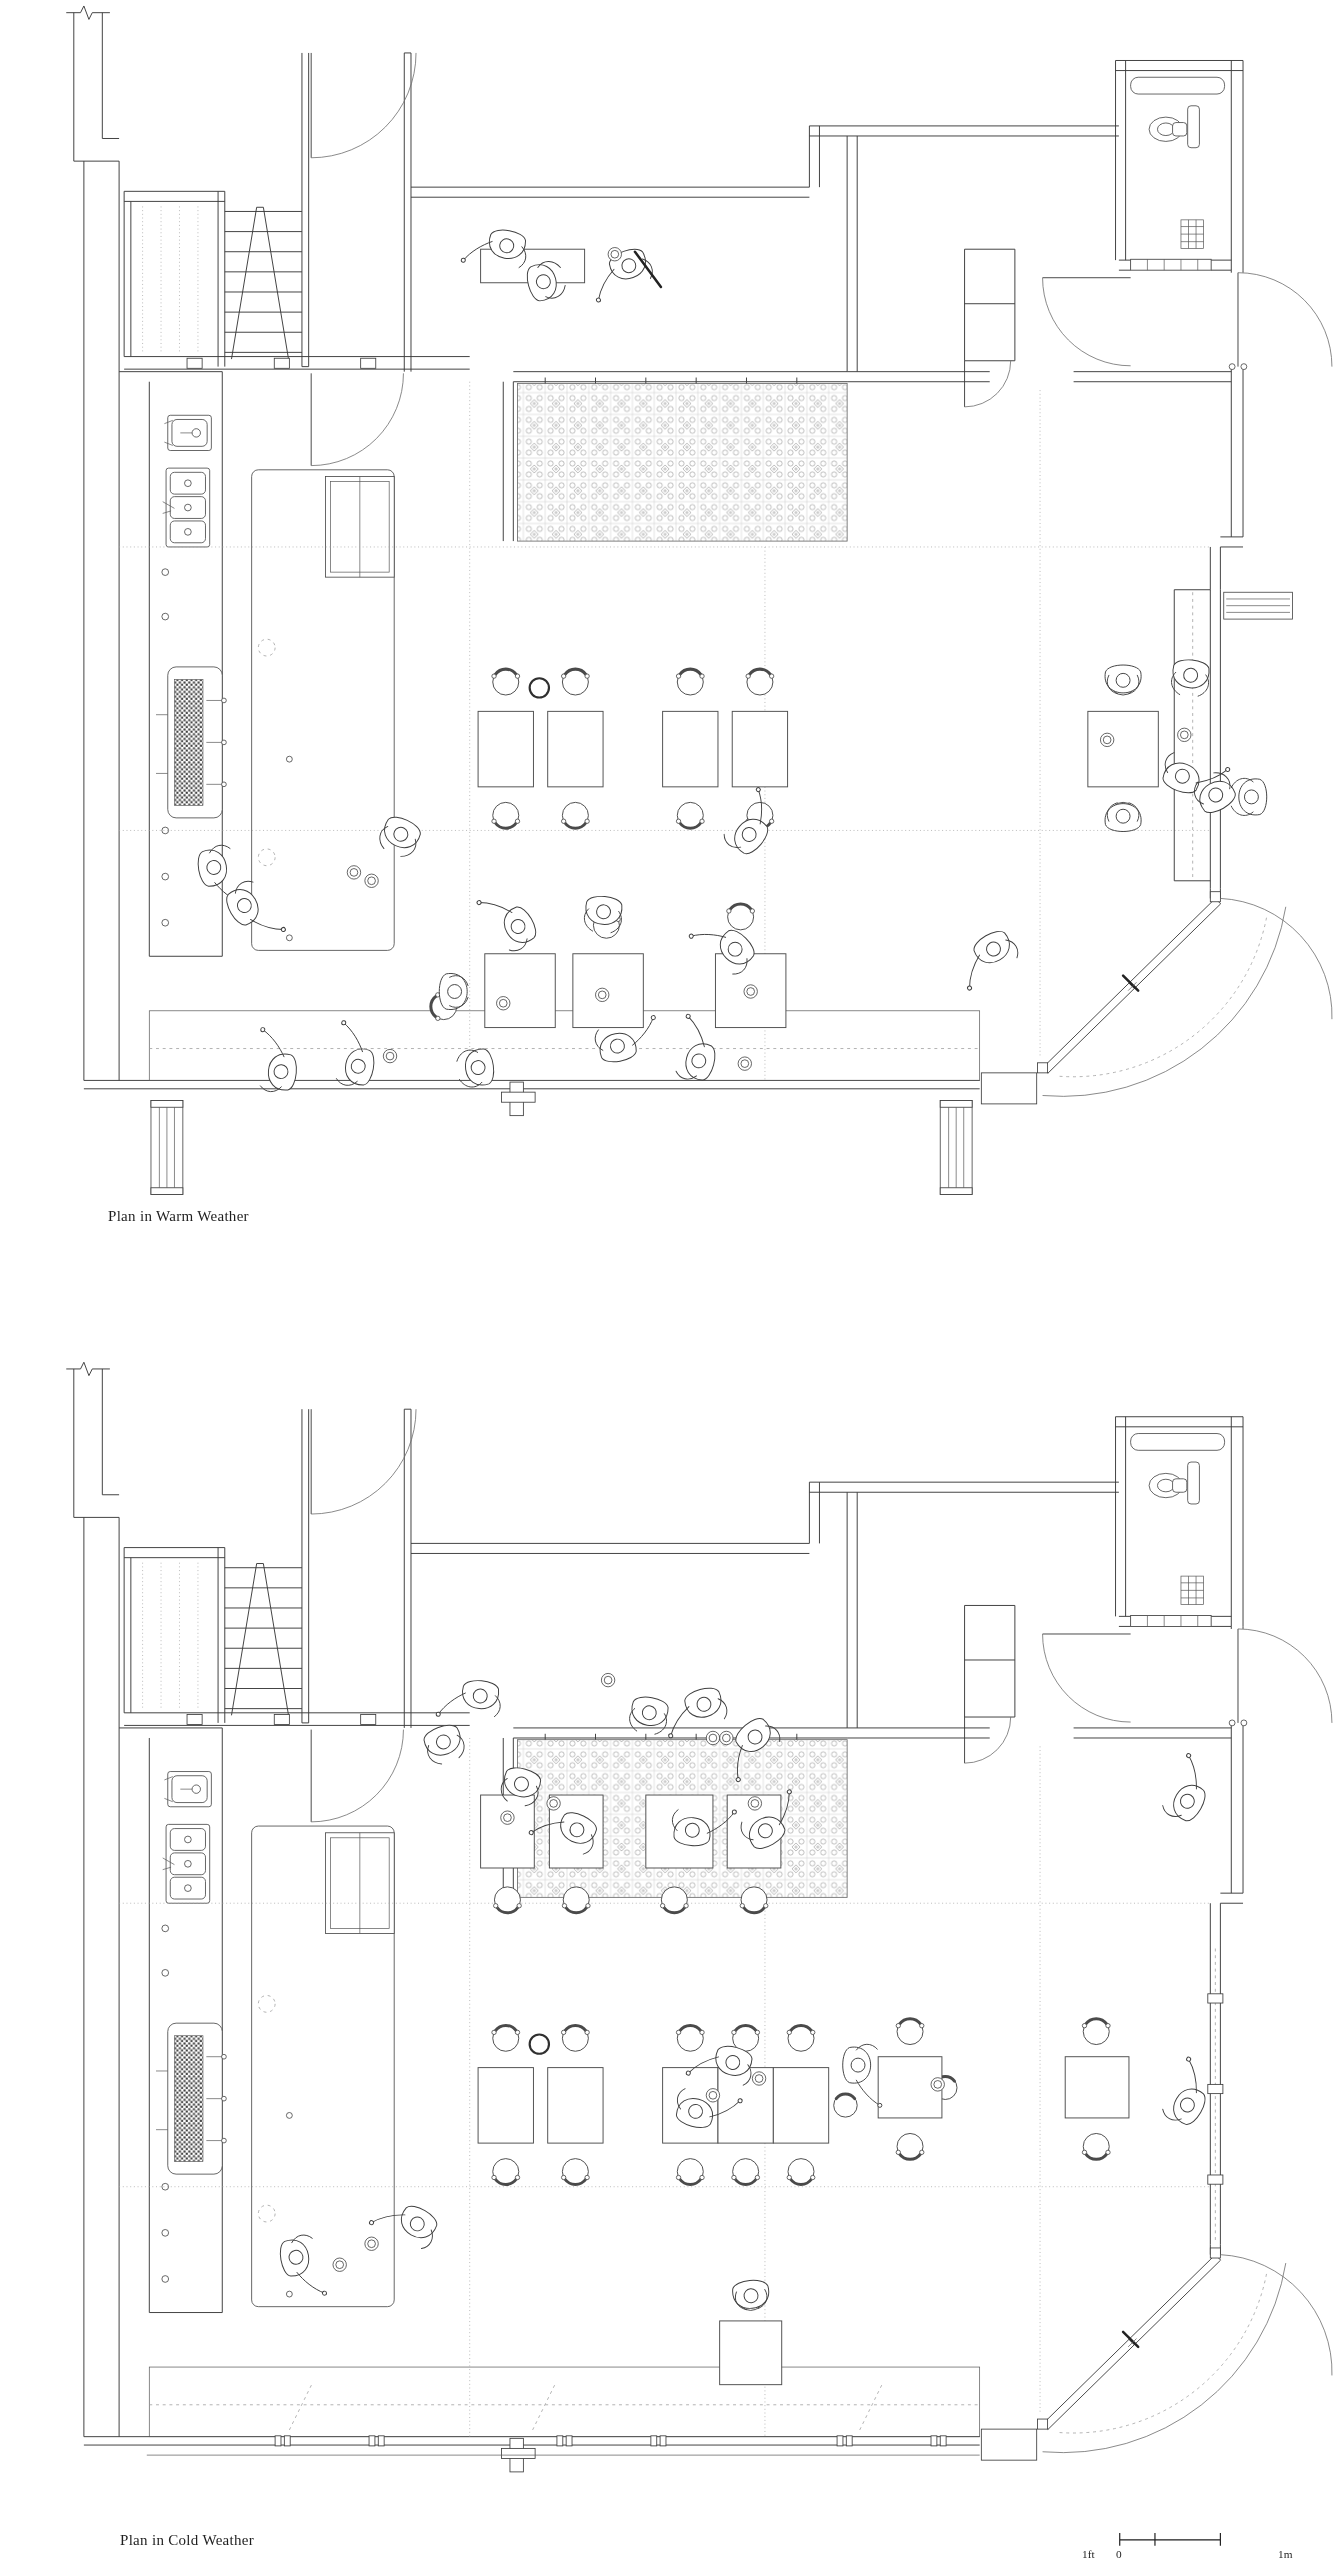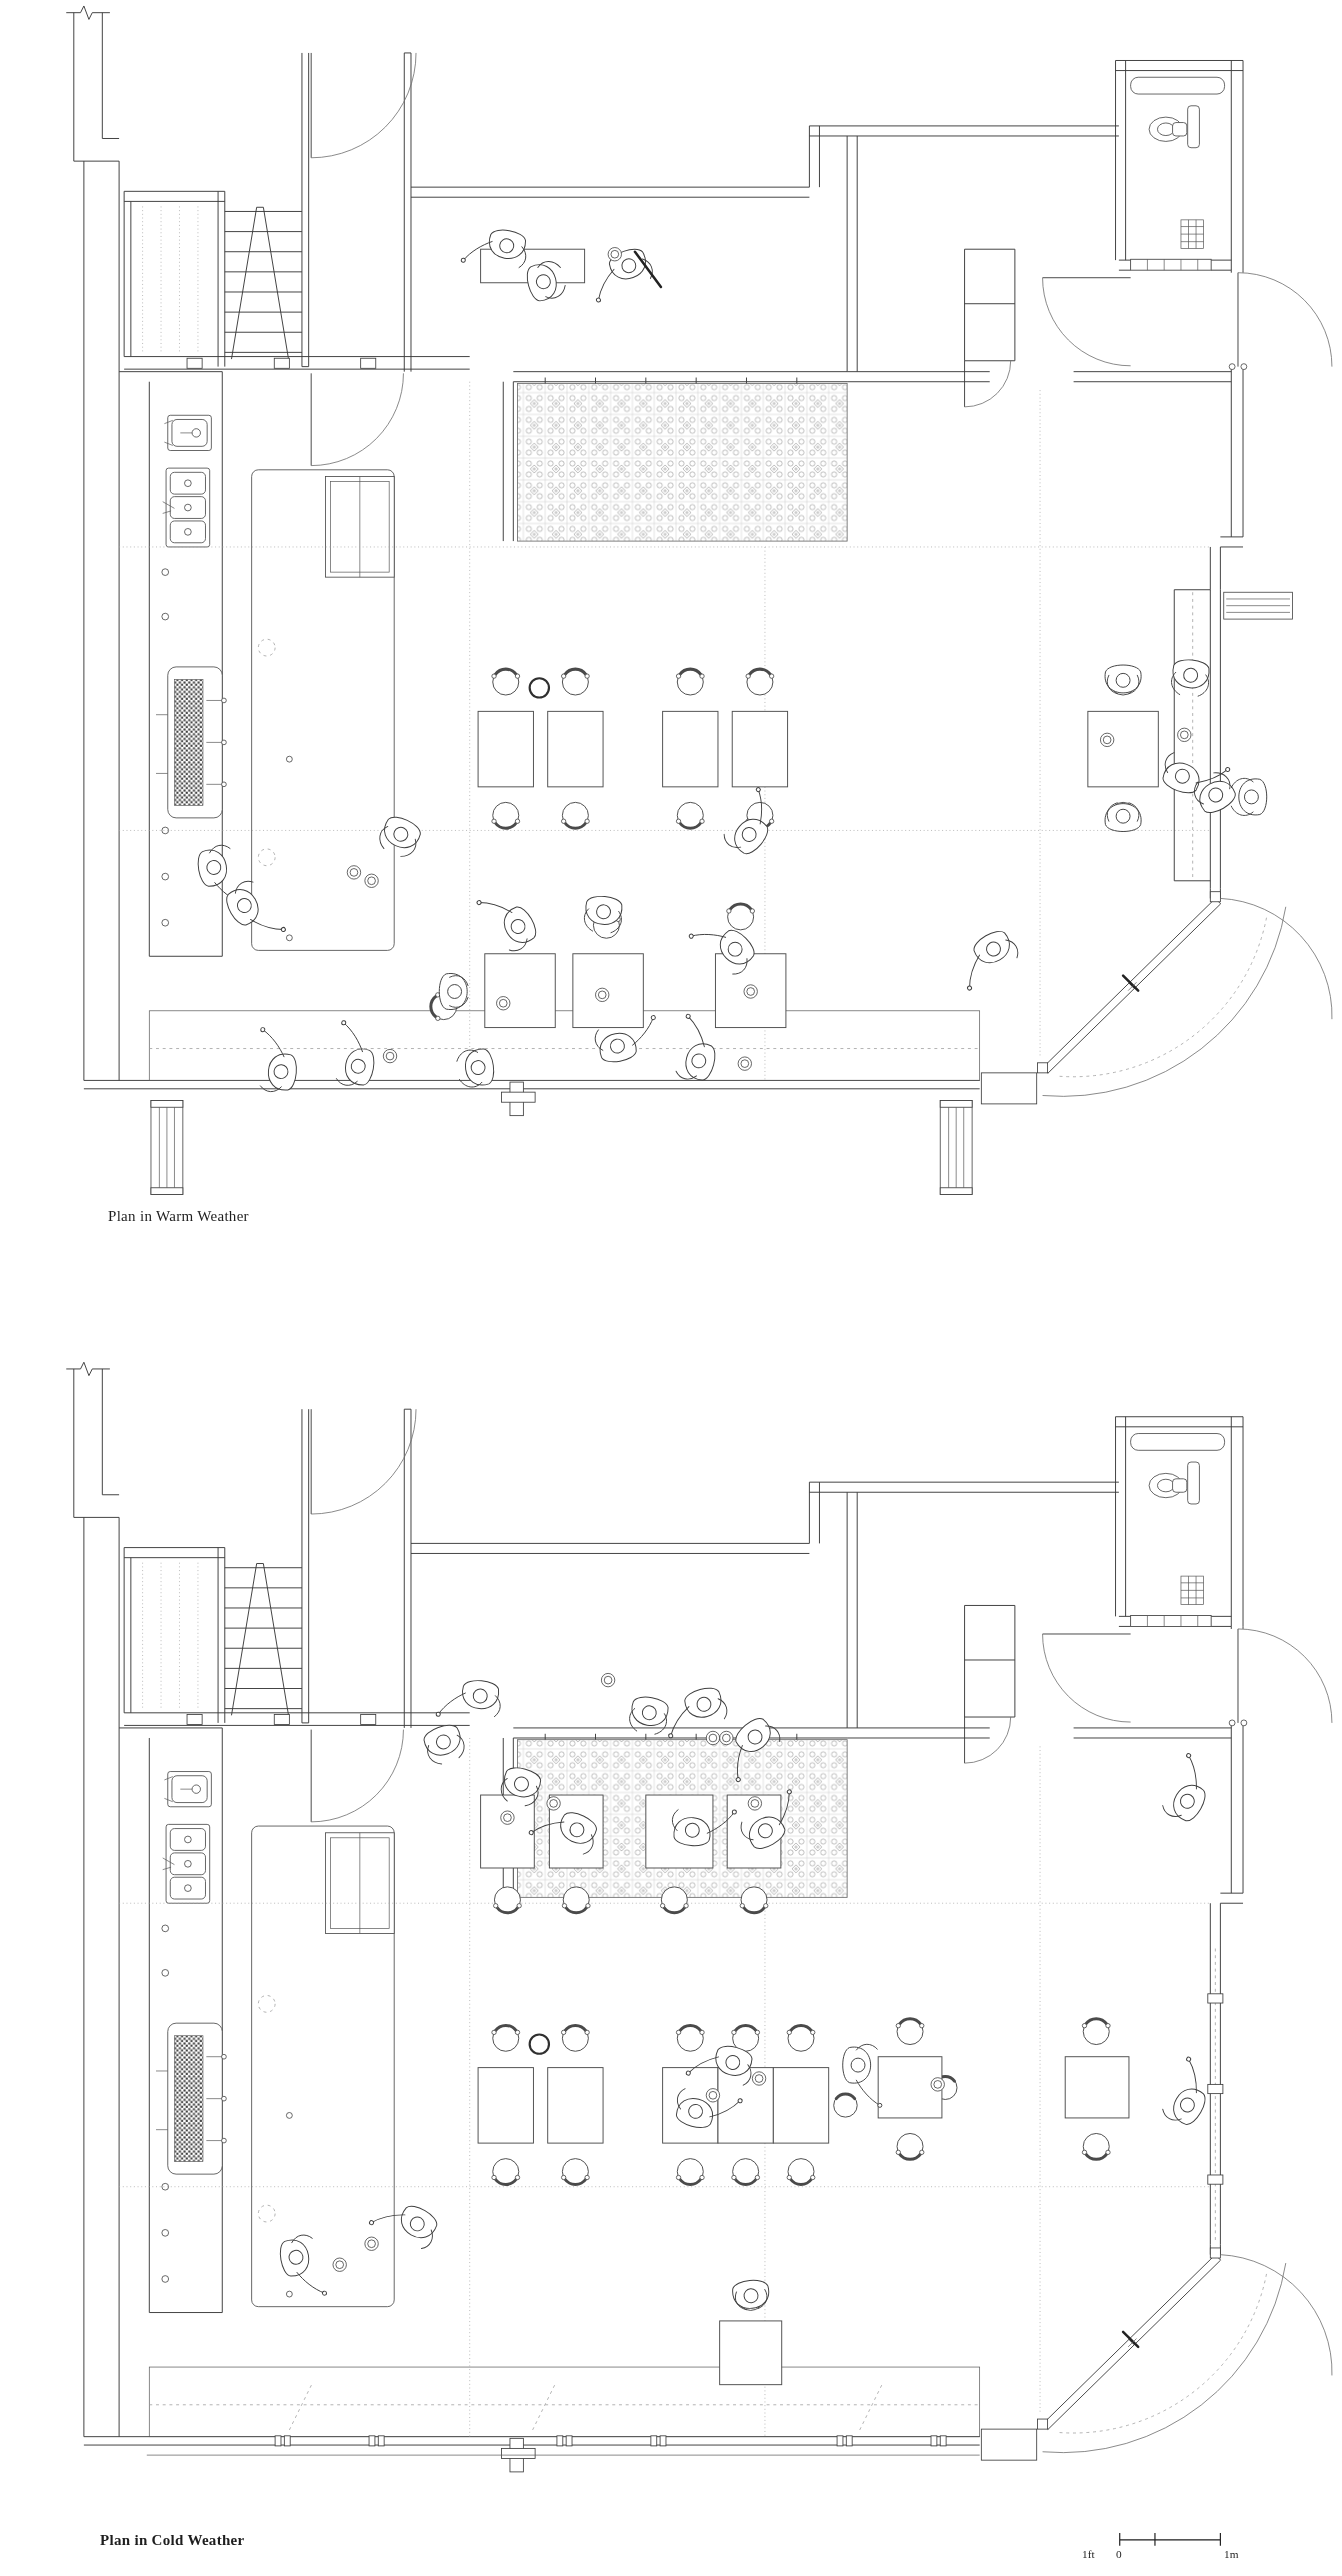--- a/index.html
+++ b/index.html
@@ -1,21 +1,21 @@
 <!DOCTYPE html>
 <html style="font-size:13.4px"><head>
 <meta charset="utf-8">
 <style>
   html,body{margin:0;padding:0;background:#ffffff;}
   #stage{position:relative;width:1342px;height:2576px;background:#fff;
          font-family:"Liberation Serif", serif;}
   svg{position:absolute;left:0;top:0;}
   .plan-label{position:absolute;font-size:15px;color:#1e1e1e;letter-spacing:0.3px;}
   #lbl-warm{left:108px;top:1208px;}
-  #lbl-cold{left:100px;top:2532px;font-weight:bold;}
+  #lbl-cold{left:120px;top:2532px;}
   .sb-lbl{position:absolute;font-size:11.3px;color:#1e1e1e;}
   
   .w{fill:none;stroke:#3c3c3c;stroke-width:1.15;}
   .thin{fill:none;stroke:#5a5a5a;stroke-width:.85;}
   .dash{fill:none;stroke:#9a9a9a;stroke-width:.9;stroke-dasharray:3.5 4.5;}
   .dot{fill:none;stroke:#a8a8a8;stroke-width:.9;stroke-dasharray:1.2 3.2;}
   .arc{fill:none;stroke:#6b6b6b;stroke-width:.95;}
   .leaf{fill:#fff;stroke:#3c3c3c;stroke-width:1.1;}
   .fx{fill:#fff;stroke:#4a4a4a;stroke-width:1;}
   .tick{fill:#fff;stroke:#3c3c3c;stroke-width:1;}
@@ -398,16 +398,16 @@
 
   <g id="scalebar">
     <path class="sbline" d="M1335,3028 H1455 M1335,3020 V3035 M1377,3020 V3035 M1455,3020 V3035"></path>
   </g>
 </svg>
 
 <div class="plan-label" id="lbl-warm">Plan in Warm Weather</div>
 <div class="plan-label" id="lbl-cold">Plan in Cold Weather</div>
 <div class="sb-lbl" style="left:1116px;top:2548px">0</div>
 <div class="sb-lbl" style="left:1082px;top:2548px">1ft</div>
-<div class="sb-lbl" style="left:1224px;top:2548px">1m</div>
+<div class="sb-lbl" style="left:1278px;top:2548px">1m</div>
 
 </div>
 
 
 </body></html>

